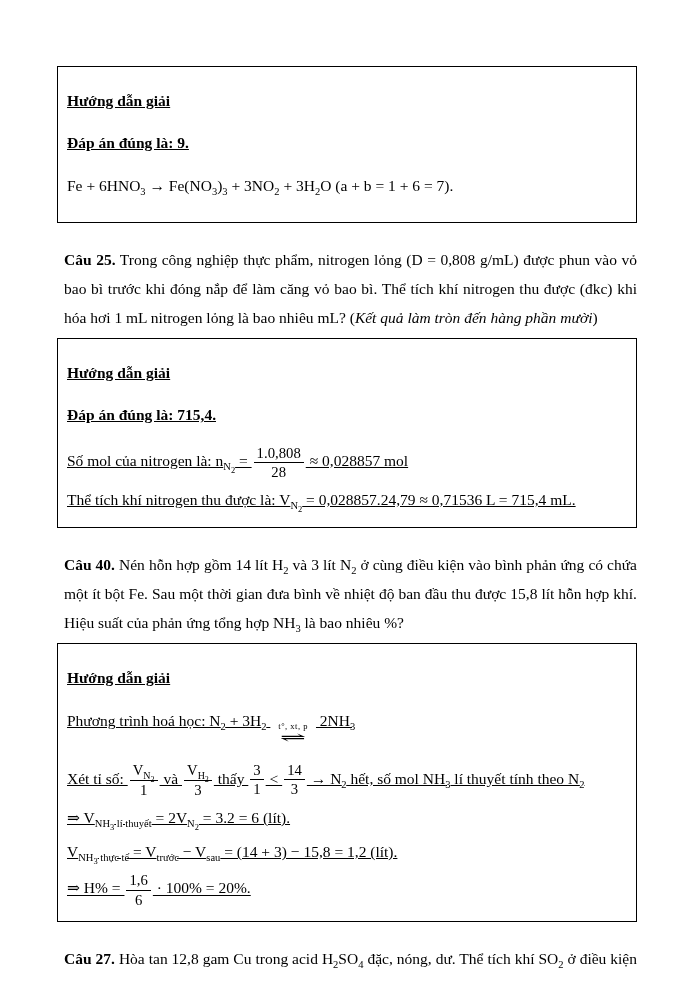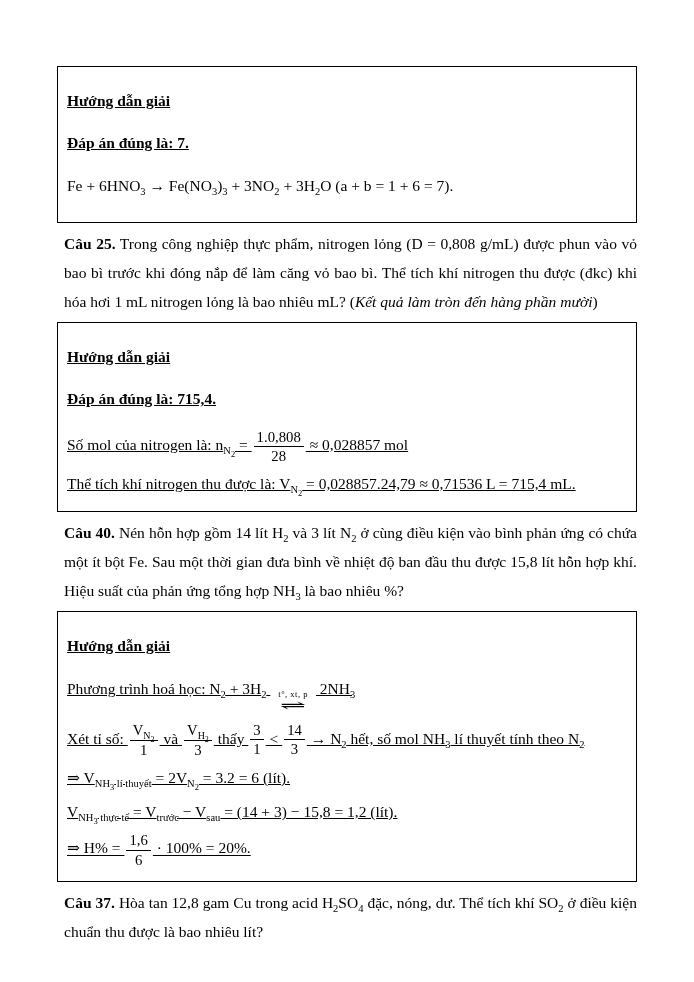--- a/index.html
+++ b/index.html
@@ -18,53 +18,53 @@
     border: 1.4px solid #000;
     padding: 4px 9px 8px 9px;
     background: #fff;
   }
   .solution-box .line { line-height: 27px; }
   .solution-box .tall { line-height: 30px; margin: 4px 0; text-decoration: underline; }
   .bold { font-weight: bold; text-decoration: underline; }
   .question {
     line-height: 29px;
     text-align: justify;
-    margin: 6px 0 6px 7px;
+    margin: 22px 0 6px 7px;
   }
   sub { font-size: 68%; line-height: 0; }
   sub sub { font-size: 80%; }
   .frac {
     display: inline-block;
     vertical-align: middle;
     text-align: center;
     line-height: 1.25;
     font-size: 0.95em;
     margin: 0 2px;
   }
   .frac .num { display: block; border-bottom: 1px solid #000; padding: 0 3px; }
   .frac .den { display: block; padding: 0 3px; }
   .rev {
     display: inline-flex;
     flex-direction: column;
     align-items: center;
     vertical-align: -3px;
     line-height: 1;
-    margin: 4px 8px;
+    margin: 12px 8px;
   }
   .rev-top { font-size: 8.5px; letter-spacing: 0.5px; }
   .rev-bot { font-size: 14px; transform: scaleX(2.2); }
 </style>
 </head>
 <body>
 
 <div class="page">
 
   <div class="solution-box">
     <p class="line bold">Hướng dẫn giải</p>
-    <p class="line bold">Đáp án đúng là: 7.</p>
+    <p class="line bold">Đáp án đúng là: 9.</p>
     <p class="line">Fe + 6HNO<sub>3</sub> → Fe(NO<sub>3</sub>)<sub>3</sub> + 3NO<sub>2</sub> + 3H<sub>2</sub>O (a + b = 1 + 6 = 7).</p>
   </div>
 
   <p class="question"><b>Câu 25.</b> Trong công nghiệp thực phẩm, nitrogen lỏng (D = 0,808 g/mL) được phun vào vỏ bao bì trước khi đóng nắp để làm căng vỏ bao bì. Thể tích khí nitrogen thu được (đkc) khi hóa hơi 1 mL nitrogen lỏng là bao nhiêu mL? (<i>Kết quả làm tròn đến hàng phần mười</i>)</p>
 
   <div class="solution-box">
     <p class="line bold">Hướng dẫn giải</p>
     <p class="line bold">Đáp án đúng là: 715,4.</p>
     <p class="tall">Số mol của nitrogen là: n<sub>N<sub>2</sub></sub> = <span class="frac"><span class="num">1.0,808</span><span class="den">28</span></span> ≈ 0,028857 mol</p>
     <p class="tall">Thể tích khí nitrogen thu được là: V<sub>N<sub>2</sub></sub> = 0,028857.24,79 ≈ 0,71536 L = 715,4 mL.</p>
@@ -77,15 +77,15 @@
     <p class="tall">Phương trình hoá học: N<sub>2</sub> + 3H<sub>2</sub> <span class="rev">
           <span class="rev-top">t°, xt, p</span>
           <span class="rev-bot">⇌</span>
         </span> 2NH<sub>3</sub></p>
     <p class="tall">Xét tỉ số: <span class="frac"><span class="num">V<sub>N<sub>2</sub></sub></span><span class="den">1</span></span> và <span class="frac"><span class="num">V<sub>H<sub>2</sub></sub></span><span class="den">3</span></span> thấy <span class="frac"><span class="num">3</span><span class="den">1</span></span> &lt; <span class="frac"><span class="num">14</span><span class="den">3</span></span> → N<sub>2</sub> hết, số mol NH<sub>3</sub> lí thuyết tính theo N<sub>2</sub></p>
     <p class="tall">⇒ V<sub>NH<sub>3</sub> lí thuyết</sub> = 2V<sub>N<sub>2</sub></sub> = 3.2 = 6 (lít).</p>
     <p class="tall">V<sub>NH<sub>3</sub> thực tế</sub> = V<sub>trước</sub> − V<sub>sau</sub> = (14 + 3) − 15,8 = 1,2 (lít).</p>
     <p class="tall">⇒ H% = <span class="frac"><span class="num">1,6</span><span class="den">6</span></span> · 100% = 20%.</p>
   </div>
 
-  <p class="question"><b>Câu 37.</b> Hòa tan 12,8 gam Cu trong acid H<sub>2</sub>SO<sub>4</sub> đặc, nóng, dư. Thể tích khí SO<sub>2</sub> ở điều kiện chuẩn thu được là bao nhiêu lít?</p>
+  <p class="question"><b>Câu 27.</b> Hòa tan 12,8 gam Cu trong acid H<sub>2</sub>SO<sub>4</sub> đặc, nóng, dư. Thể tích khí SO<sub>2</sub> ở điều kiện chuẩn thu được là bao nhiêu lít?</p>
 
 </div>
 
 </body></html>

